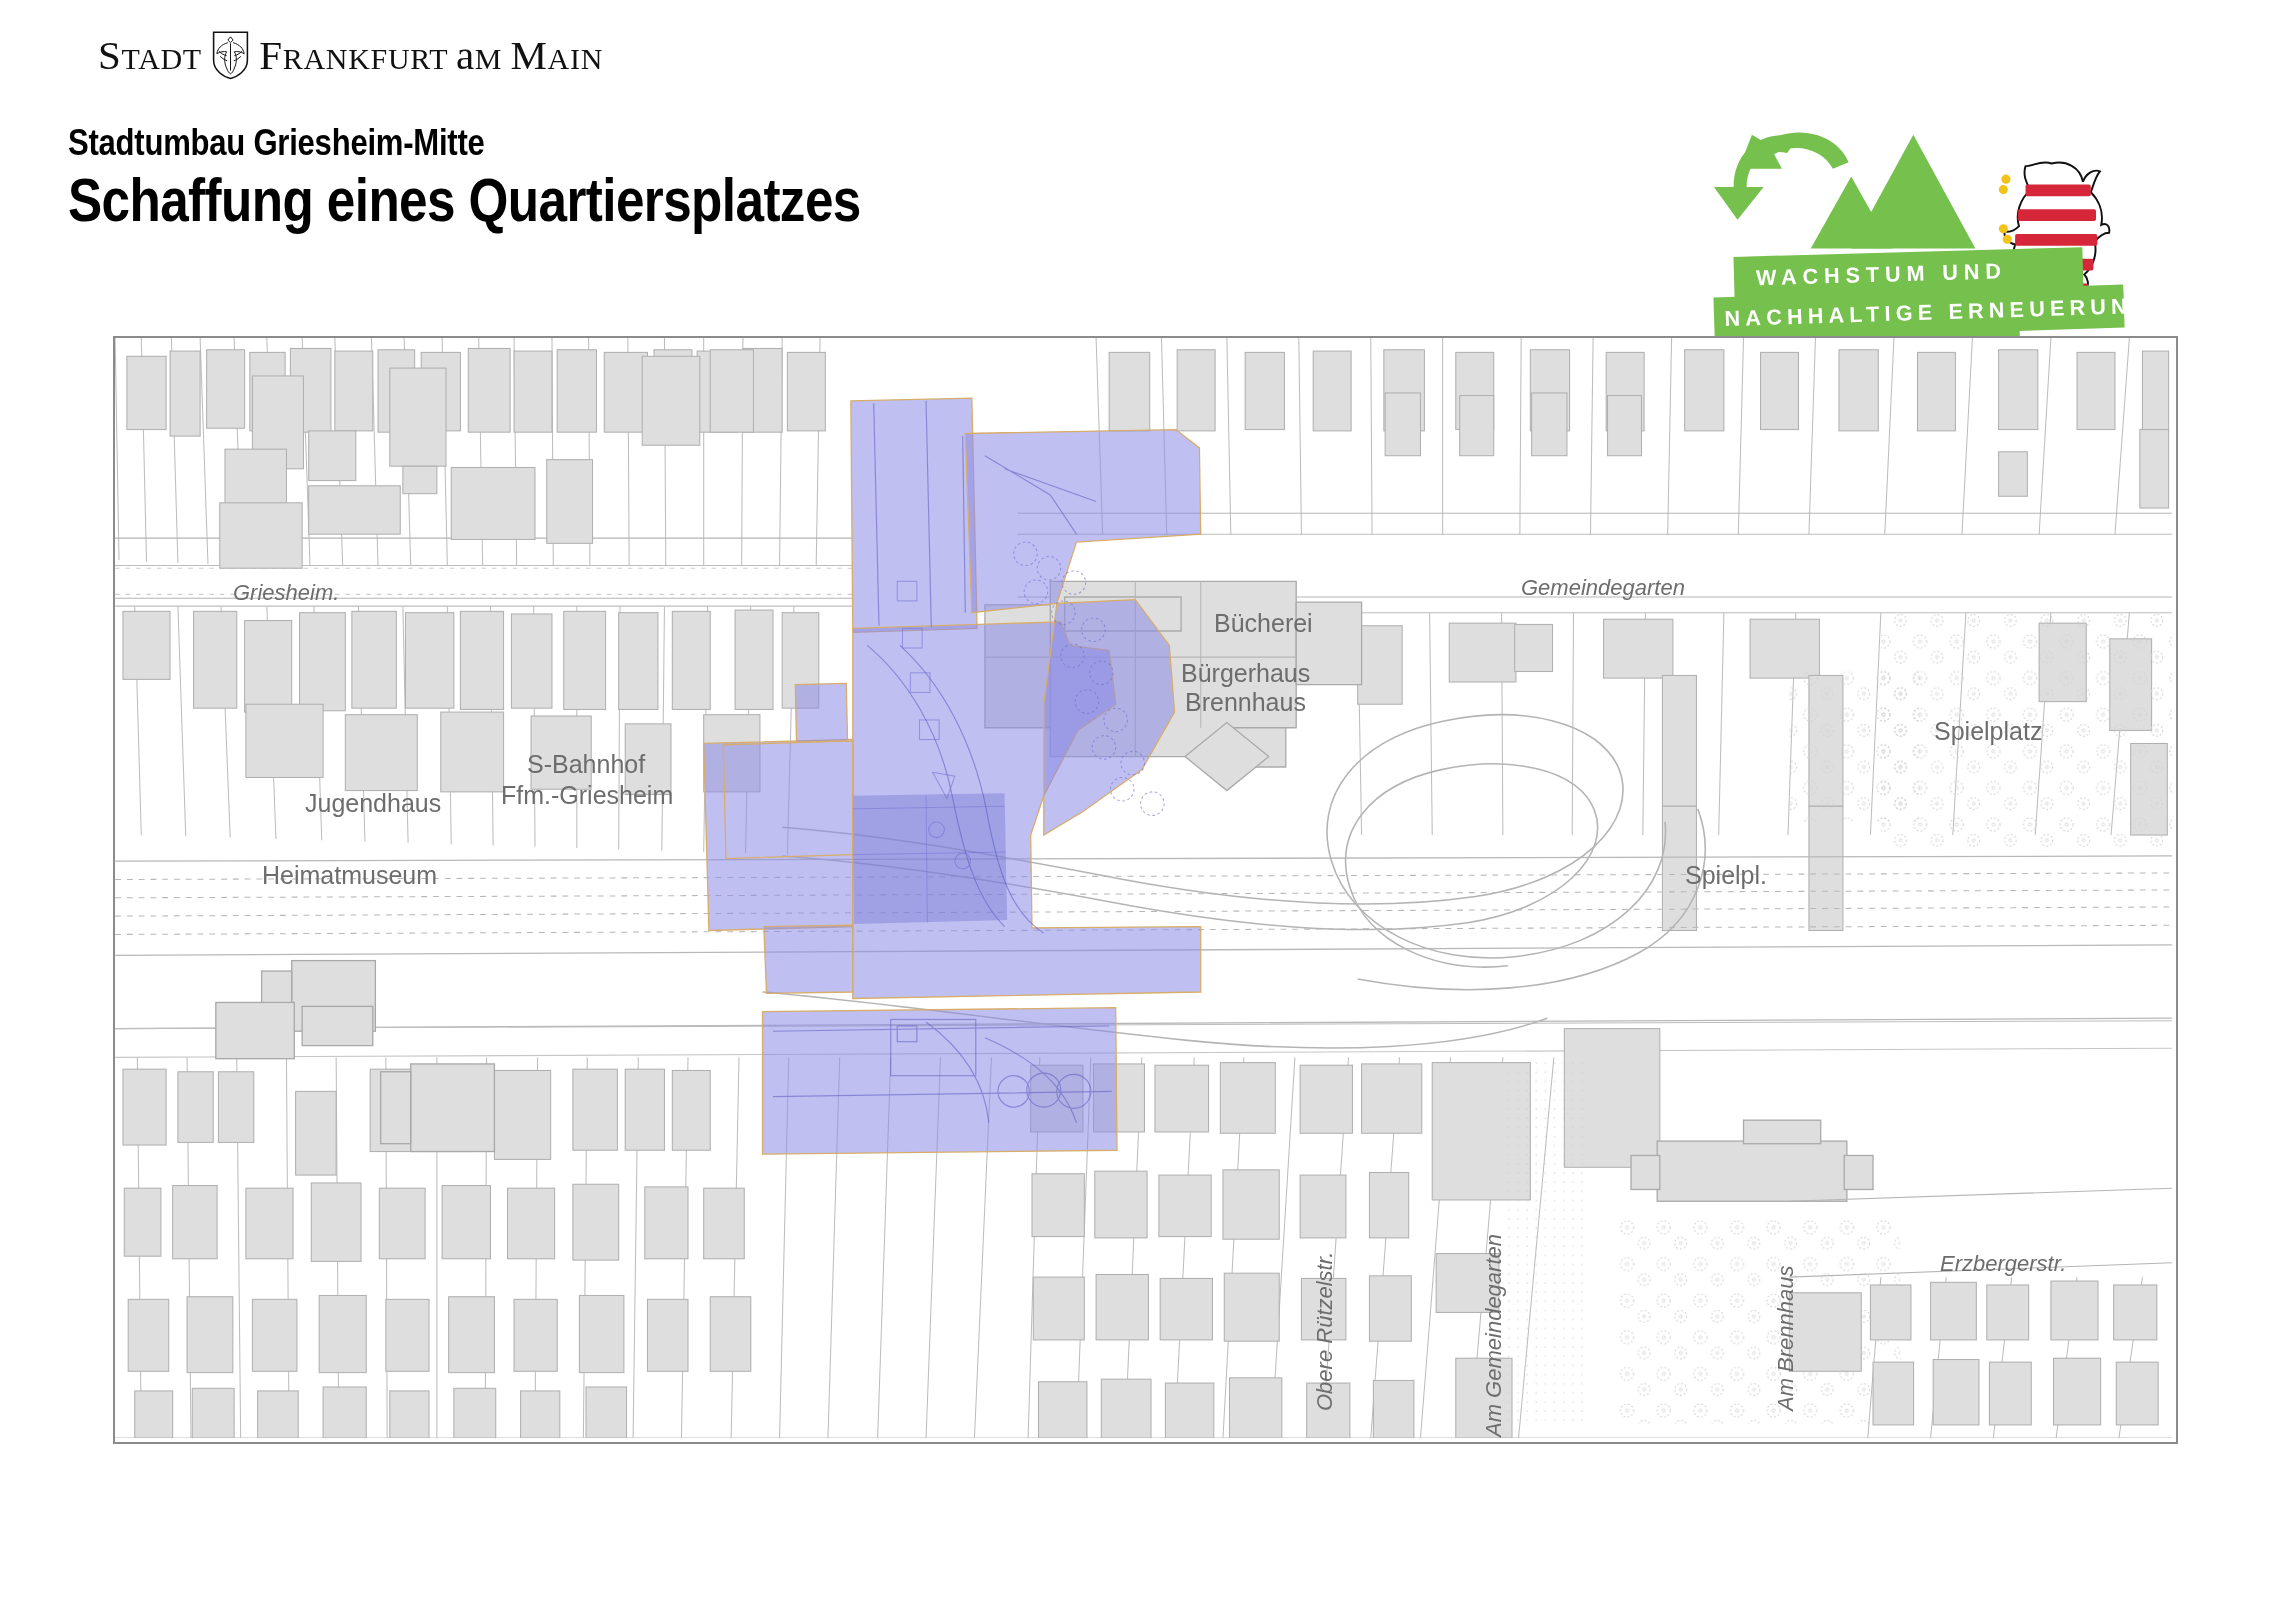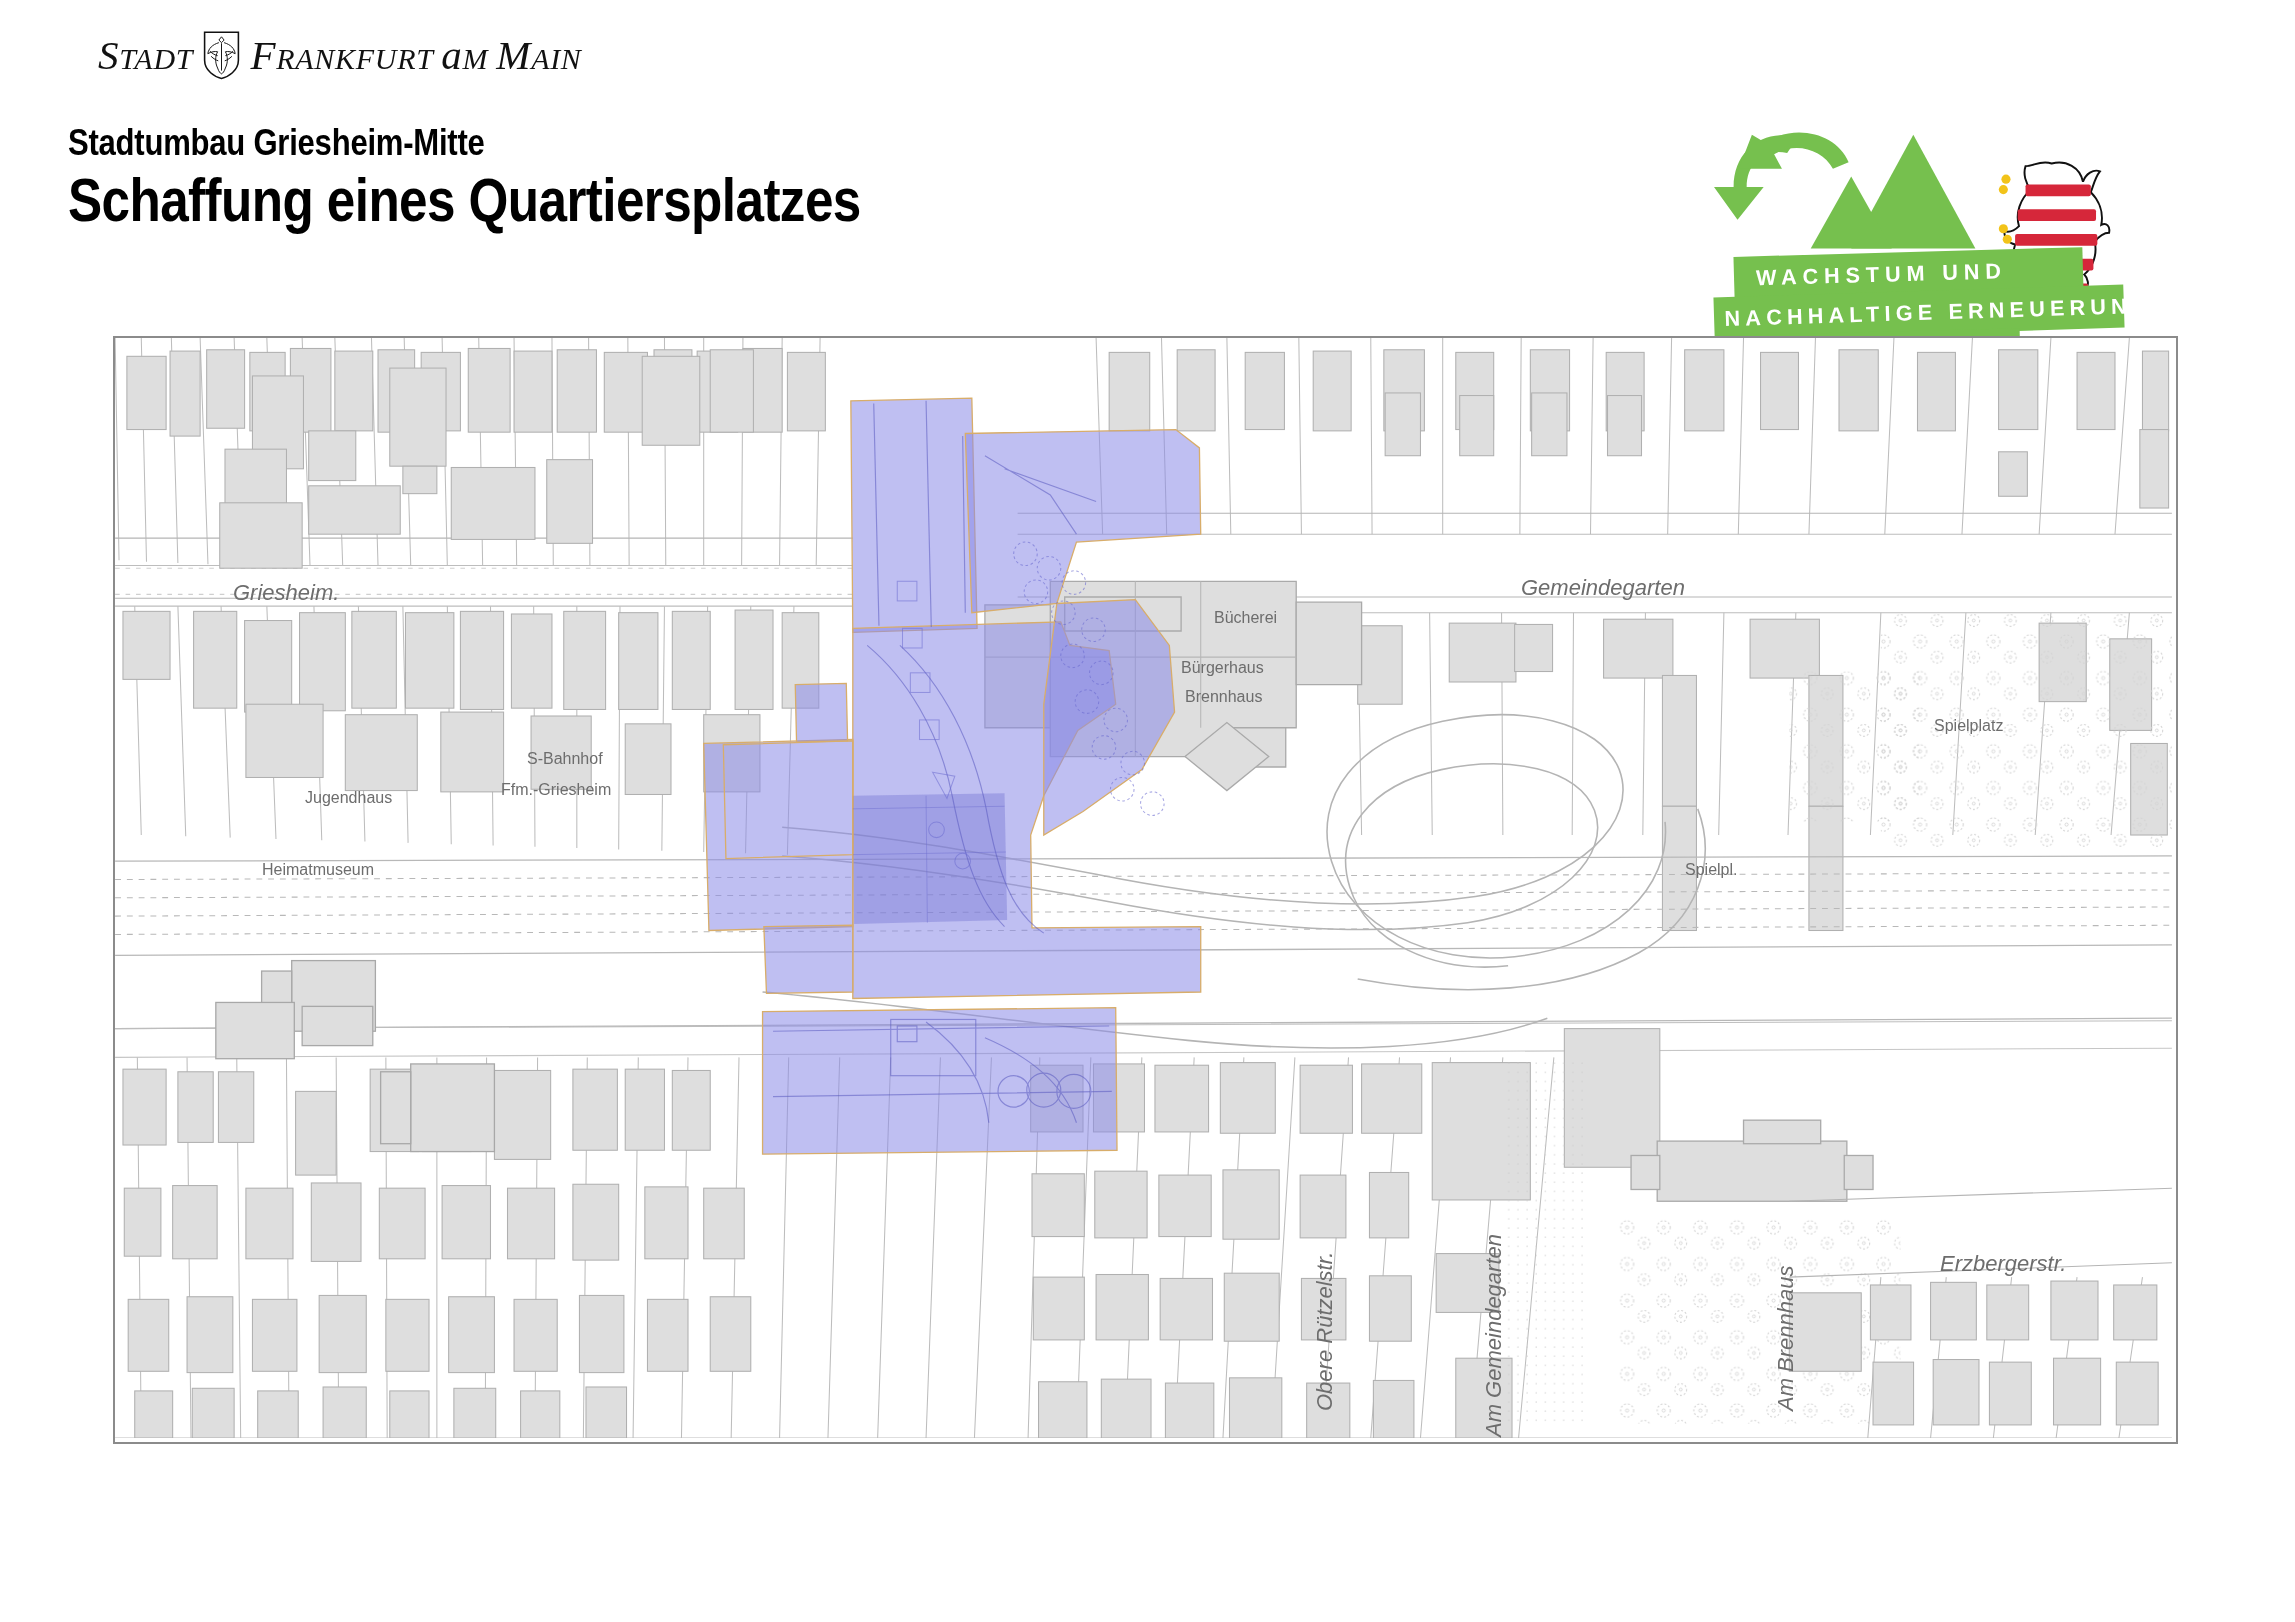--- a/index.html
+++ b/index.html
@@ -1,20 +1,20 @@
 <!DOCTYPE html>
 <html style="font-size:10.5px"><head>
 <meta charset="utf-8">
 <style>
   html,body{margin:0;padding:0;background:#fff;}
   body{width:2295px;height:1622px;position:relative;overflow:hidden;
        font-family:"Liberation Sans",sans-serif;color:#000;}
 
   
-  #crest-row{position:absolute;left:98px;top:30px;height:50px;display:flex;align-items:center;font-style:italic;}
+  #crest-row{position:absolute;left:98px;top:30px;height:50px;display:flex;align-items:center;}
   #crest-row .word{font-family:"Liberation Serif",serif;font-size:30px;letter-spacing:0.7px;
                    color:#111;white-space:nowrap;}
   #crest-row .word .cap{font-size:41px;}
   #crest-shield{width:39px;height:50px;margin:0 9.2px;position:relative;}
   #crest-shield svg{display:block;}
 
   #subtitle{position:absolute;left:68px;top:122px;font-size:37px;font-weight:bold;
             letter-spacing:-0.3px;transform:scaleX(.84);transform-origin:left center;}
   #maintitle{position:absolute;left:68px;top:165px;font-size:61px;font-weight:bold;
              letter-spacing:-0.7px;transform:scaleX(.84);transform-origin:left center;}
@@ -33,21 +33,21 @@
   #badge-lion{position:absolute;left:275px;top:25px;width:124px;height:170px;}
 
   
   #map-frame{position:absolute;left:113px;top:336px;width:2061px;height:1104px;
              border:2px solid #8b8b8b;background:#fff;overflow:hidden;}
   #map-canvas{position:absolute;inset:0;}
   #map-canvas svg{position:absolute;left:0;top:0;}
   .mlabel{position:absolute;color:#6d6d6d;white-space:nowrap;
           font-family:"Liberation Sans",sans-serif;}
   .mlabel.street{font-style:italic;font-size:22px;}
-  .mlabel.place{font-size:16px;}
+  .mlabel.place{font-size:25px;}
   .mlabel.vert{transform:rotate(-90deg);transform-origin:left top;}
 
   
   #footer{position:absolute;left:0;top:1472px;width:2295px;height:150px;}
 </style>
 </head>
 <body>
 
 <div id="crest-row">
   <span class="word"><span class="cap">S</span>TADT</span>

